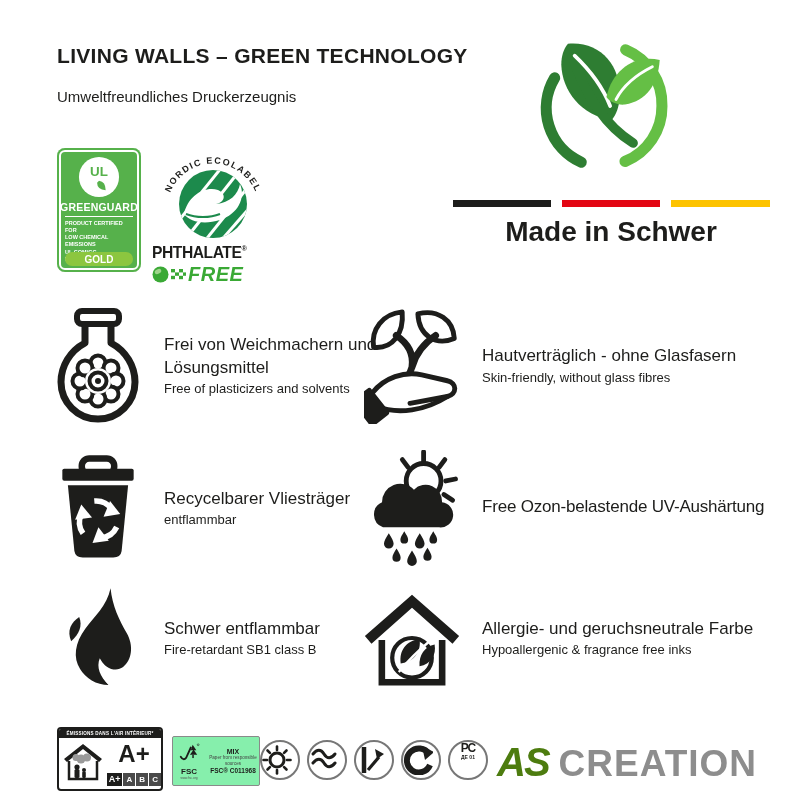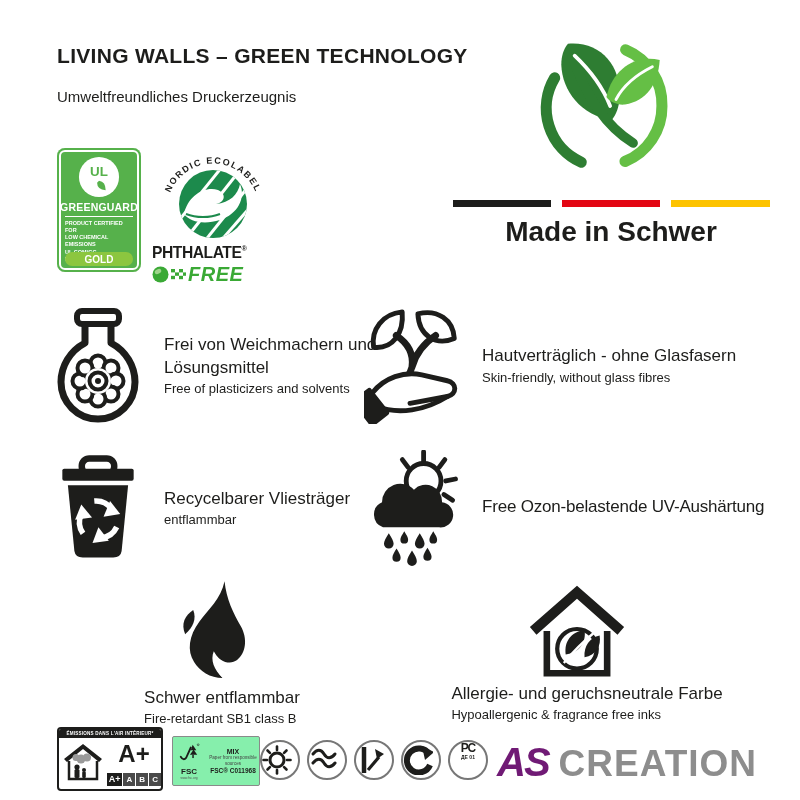--- a/index.html
+++ b/index.html
@@ -41,21 +41,21 @@
   
   .feat{position:absolute;display:flex;align-items:center;}
   .feat .icon-box{flex:0 0 auto;display:flex;align-items:center;justify-content:center;}
   .feat .txt{margin-left:20px;}
   .feat .t{font-size:17px;line-height:1.3;color:#1d1d1b;}
   .feat .s{font-size:13px;margin-top:2px;color:#1d1d1b;}
   .f-left{left:52px;width:320px;}
   .f-right{left:362px;width:430px;}
   .row1{top:300px;height:130px;}
   .row2{top:445px;height:125px;}
-  .row3{top:575px;height:125px;flex-direction:column;}
+  .row3{top:575px;height:125px;}
 
   
   .airlbl{position:absolute;left:57px;top:727px;width:106px;height:64px;border:2px solid #1d1d1b;
           border-radius:4px;overflow:hidden;background:#fff;box-sizing:border-box;}
   .airlbl .hd{background:#1d1d1b;color:#fff;font-size:4.6px;font-weight:bold;text-align:center;
               letter-spacing:.2px;padding:2px 0;}
   .airlbl .bd{display:flex;height:48px;}
   .airlbl .house{flex:0 0 48px;display:flex;align-items:center;justify-content:center;}
   .airlbl .rgt{flex:1;display:flex;flex-direction:column;}
   .airlbl .grade{flex:1;font-size:24px;font-weight:800;text-align:center;line-height:32px;}
@@ -75,21 +75,21 @@
   .fsc .code{font-size:6.5px;font-weight:bold;margin-top:1px;}
 
   .circles{position:absolute;left:260px;top:740px;display:flex;gap:7px;}
   .circ{width:40px;height:40px;border:2px solid #777;border-radius:50%;background:#fff;
         display:flex;align-items:center;box-sizing:border-box;}
   .rostest{flex-direction:column;line-height:1;}
   .rostest .pc{font-size:12px;font-weight:800;letter-spacing:-1px;}
   .rostest .sub{font-size:5px;font-weight:bold;margin-top:1px;}
 
   .brand{position:absolute;left:497px;top:740px;display:flex;align-items:baseline;gap:10px;}
-  .brand .as{font-size:40px;font-weight:800;font-style:italic;color:#701a75;letter-spacing:-2px;}
+  .brand .as{font-size:40px;font-weight:800;font-style:italic;color:#4d7c0f;letter-spacing:-2px;}
   .brand .cre{font-size:37px;font-weight:800;color:#8d8d8d;letter-spacing:1px;}
 </style>
 </head>
 <body>
 
 <div class="page">
 
   <div class="title">LIVING WALLS – GREEN TECHNOLOGY</div>
   <div class="subtitle">Umweltfreundliches Druckerzeugnis</div>
 

